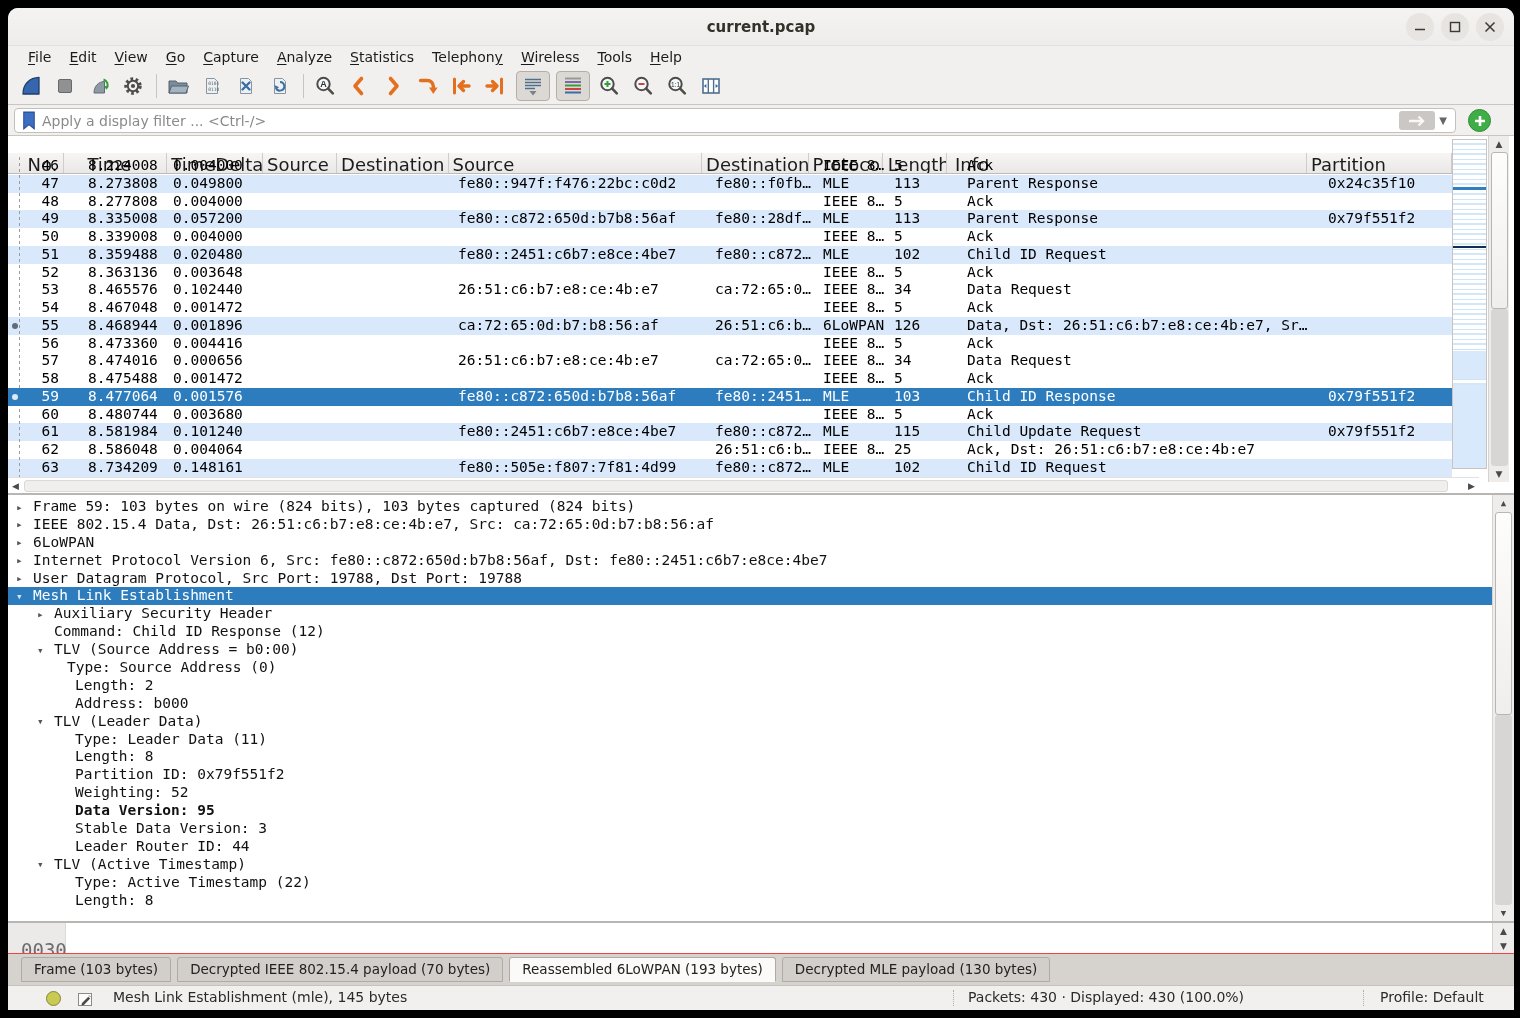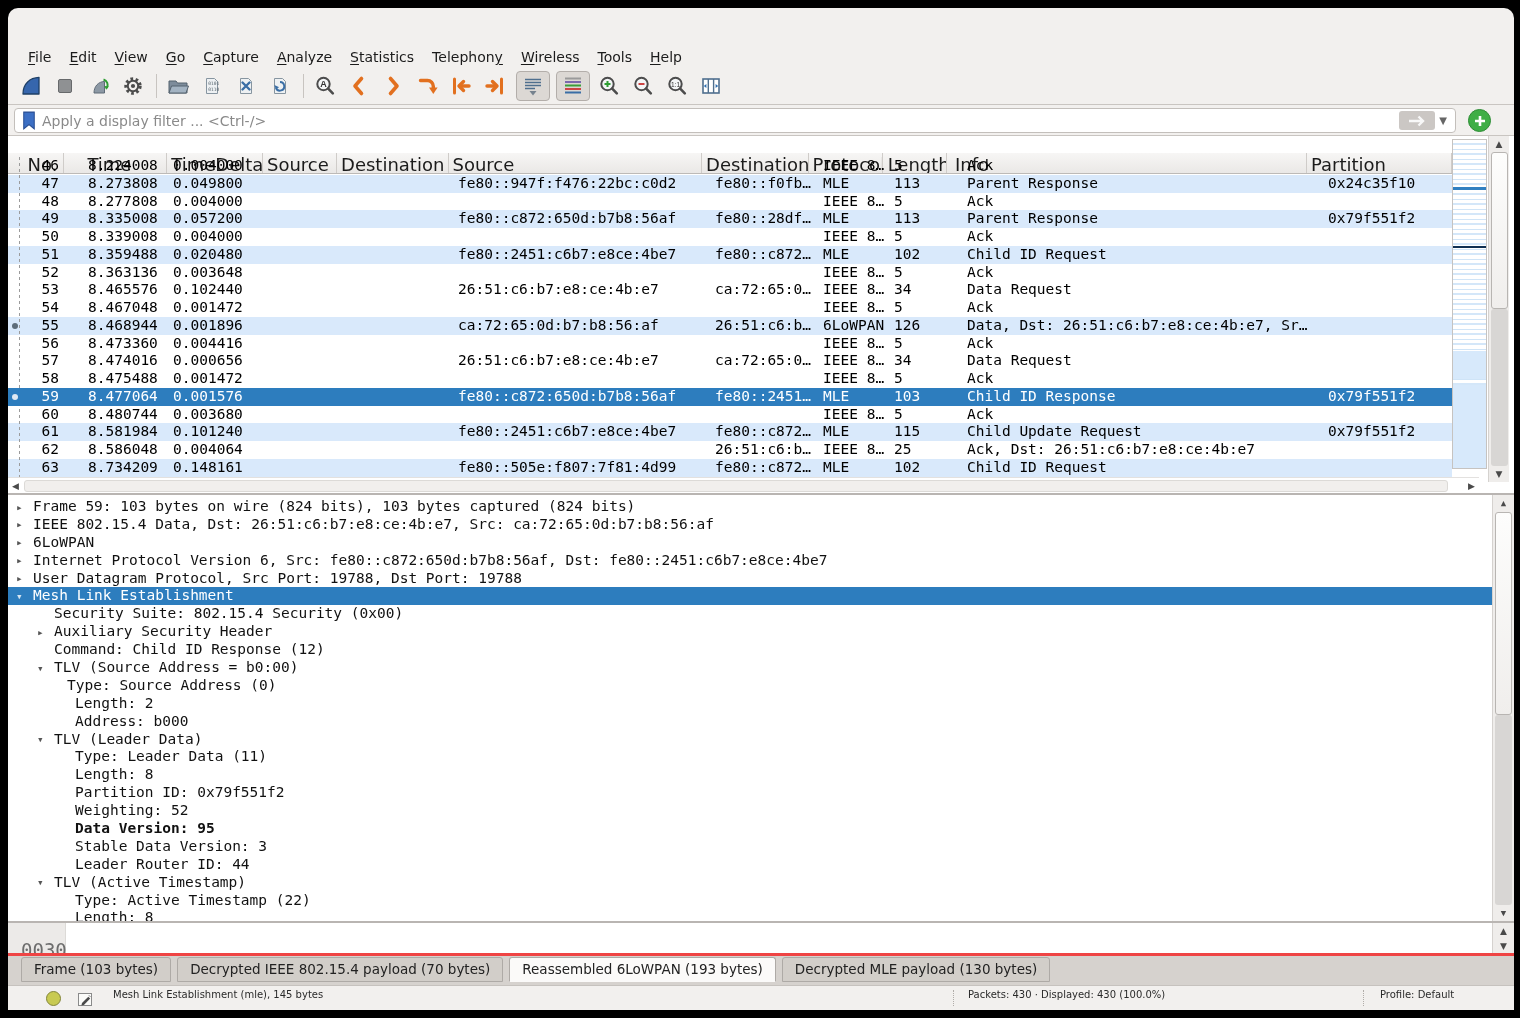--- a/index.html
+++ b/index.html
@@ -84,38 +84,58 @@
   .darrow{position:absolute;font-size:11px;color:#555;top:0.5px;}
   .drow.selected .darrow{color:#d7e6f2;}
   .det-vscroll{left:1484px;top:0px;height:426px;width:22px;}
   
   .hexpane{position:absolute;left:0;top:915px;width:100%;height:30px;background:#fff;overflow:hidden;}
   .offsetcol{position:absolute;left:0;top:0;width:58px;height:100%;background:#eceae8;border-right:1px solid #dcdad7;}
   .hexrow{position:absolute;left:0;top:2px;height:17px;line-height:17px;font-family:var(--mono);font-size:19px;white-space:pre;}
   .hexoffset{position:absolute;left:13px;color:#6d6d6d;}
   .hex-scroll{left:1484px;top:0;height:30px;width:22px;}
   
-  .tabbar{position:absolute;left:0;top:945px;width:100%;height:32px;background:var(--tab-bar);border-top:3px solid #ef4444;display:flex;align-items:flex-end;padding:0 0 3px 13px;gap:6px;}
+  .tabbar{position:absolute;left:0;top:945px;width:100%;height:32px;background:var(--tab-bar);border-top:1px solid #ef4444;display:flex;align-items:flex-end;padding:0 0 3px 13px;gap:6px;}
   .btab{height:25px;line-height:23px;padding:0 12px;font-size:13.5px;color:#222;background:#d2cec9;border:1px solid #aeaaa6;border-radius:3px 3px 0 0;white-space:nowrap;}
   .btab.active{background:#fbfaf9;border-bottom-color:#fbfaf9;}
   
-  .statusbar{position:absolute;left:0;top:977px;width:100%;height:25px;background:var(--chrome);border-top:1px solid #c6c2be;font-size:10px;color:#2a2a2a;}
+  .statusbar{position:absolute;left:0;top:977px;width:100%;height:25px;background:var(--chrome);border-top:1px solid #c6c2be;font-size:14px;color:#2a2a2a;}
   .expert-dot{position:absolute;left:38px;top:5px;width:15px;height:15px;border-radius:50%;background:#c8ca52;border:1.5px solid #83853a;}
   .comment-ic{position:absolute;left:68px;top:4px;}
   .st-left{position:absolute;left:105px;top:3px;}
   .st-center{position:absolute;left:960px;top:3px;}
   .st-right{position:absolute;left:1372px;top:3px;}
   .st-sep{position:absolute;top:4px;height:16px;border-left:1px dotted #b0aca8;}
   svg{display:block;}
 </style>
 </head>
 <body>
 
 <div class="window">
 
+  <div class="titlebar">
+    <div class="title">current.pcap</div>
+    <div class="winbtns">
+      <div class="wbtn">
+        <svg width="12" height="12">
+            <path d="M1 8.5h10" stroke="#3a3a3a" stroke-width="1.5"></path>
+          </svg>
+      </div>
+      <div class="wbtn">
+        <svg width="12" height="12">
+            <rect x="1.5" y="1.5" width="9" height="9" fill="none" stroke="#3a3a3a" stroke-width="1.4"></rect>
+          </svg>
+      </div>
+      <div class="wbtn">
+        <svg width="12" height="12">
+            <path d="M1.5 1.5l9 9M10.5 1.5l-9 9" stroke="#3a3a3a" stroke-width="1.5"></path>
+          </svg>
+      </div>
+    </div>
+  </div>
 
   <div class="menubar" id="menubar">
       <span class="menu-item"><u>F</u>ile</span>
       <span class="menu-item"><u>E</u>dit</span>
       <span class="menu-item"><u>V</u>iew</span>
       <span class="menu-item"><u>G</u>o</span>
       <span class="menu-item"><u>C</u>apture</span>
       <span class="menu-item"><u>A</u>nalyze</span>
       <span class="menu-item"><u>S</u>tatistics</span>
       <span class="menu-item">Telephon<u>y</u></span>
@@ -331,21 +351,20 @@
   <div class="splitter" style="top:485px"></div>
 
   <div class="details">
     <div id="detailrows">
         <div class="drow" style="padding-left: 25px;"><span class="darrow" style="left: 8px;">▸</span><span class="dtext">Frame 59: 103 bytes on wire (824 bits), 103 bytes captured (824 bits)</span></div>
         <div class="drow" style="padding-left: 25px;"><span class="darrow" style="left: 8px;">▸</span><span class="dtext">IEEE 802.15.4 Data, Dst: 26:51:c6:b7:e8:ce:4b:e7, Src: ca:72:65:0d:b7:b8:56:af</span></div>
         <div class="drow" style="padding-left: 25px;"><span class="darrow" style="left: 8px;">▸</span><span class="dtext">6LoWPAN</span></div>
         <div class="drow" style="padding-left: 25px;"><span class="darrow" style="left: 8px;">▸</span><span class="dtext">Internet Protocol Version 6, Src: fe80::c872:650d:b7b8:56af, Dst: fe80::2451:c6b7:e8ce:4be7</span></div>
         <div class="drow" style="padding-left: 25px;"><span class="darrow" style="left: 8px;">▸</span><span class="dtext">User Datagram Protocol, Src Port: 19788, Dst Port: 19788</span></div>
         <div class="drow selected" style="padding-left: 25px;"><span class="darrow" style="left: 8px;">▾</span><span class="dtext">Mesh Link Establishment</span></div>
-        <div class="drow" style="padding-left: 46px;"><span class="darrow" style="left: 29px;"></span><span class="dtext">Security Suite: 802.15.4 Security (0x00)</span></div>
         <div class="drow" style="padding-left: 46px;"><span class="darrow" style="left: 29px;">▸</span><span class="dtext">Auxiliary Security Header</span></div>
         <div class="drow" style="padding-left: 46px;"><span class="darrow" style="left: 29px;"></span><span class="dtext">Command: Child ID Response (12)</span></div>
         <div class="drow" style="padding-left: 46px;"><span class="darrow" style="left: 29px;">▾</span><span class="dtext">TLV (Source Address = b0:00)</span></div>
         <div class="drow" style="padding-left: 59px;"><span class="darrow" style="left: 50px;"></span><span class="dtext">Type: Source Address (0)</span></div>
         <div class="drow" style="padding-left: 67px;"><span class="darrow" style="left: 50px;"></span><span class="dtext">Length: 2</span></div>
         <div class="drow" style="padding-left: 67px;"><span class="darrow" style="left: 50px;"></span><span class="dtext">Address: b000</span></div>
         <div class="drow" style="padding-left: 46px;"><span class="darrow" style="left: 29px;">▾</span><span class="dtext">TLV (Leader Data)</span></div>
         <div class="drow" style="padding-left: 67px;"><span class="darrow" style="left: 50px;"></span><span class="dtext">Type: Leader Data (11)</span></div>
         <div class="drow" style="padding-left: 67px;"><span class="darrow" style="left: 50px;"></span><span class="dtext">Length: 8</span></div>
         <div class="drow" style="padding-left: 67px;"><span class="darrow" style="left: 50px;"></span><span class="dtext">Partition ID: 0x79f551f2</span></div>

